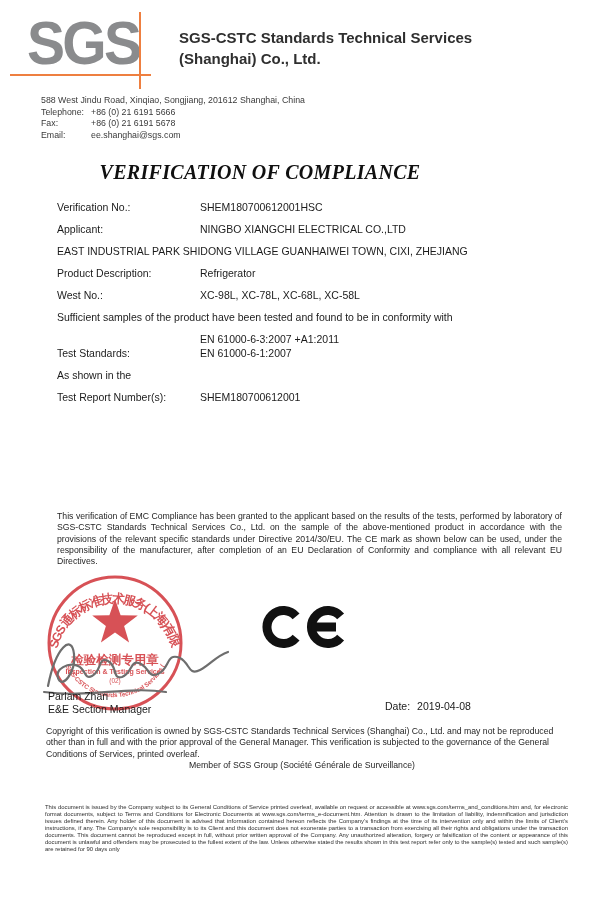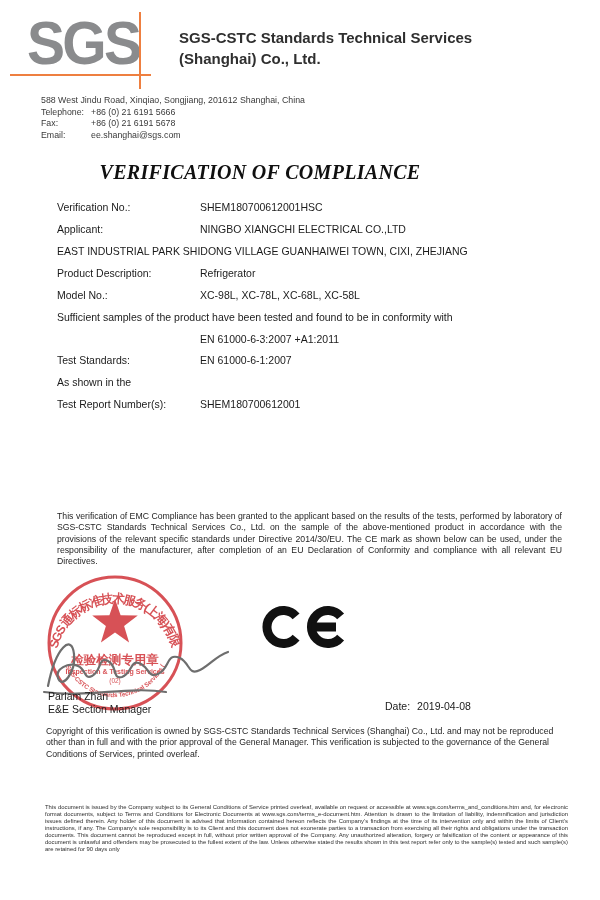--- a/index.html
+++ b/index.html
@@ -31,21 +31,21 @@
     left:0;top:161px;width:520px;text-align:center;
     font-family:"Liberation Serif",serif;font-style:italic;font-weight:bold;
     font-size:20px;color:#101010;letter-spacing:.3px;
   }
 
   
   .fields{left:57px;top:200px;width:505px;font-size:10.5px;color:#1b1b1b;}
   .frow{display:flex;margin-bottom:8px;line-height:14px;align-items:flex-end;}
   .flabel{width:143px;flex:none;}
   .fvalue{flex:1;}
-  .fvalue .second{margin-top:7px;}
+  .fvalue .second{}
   .plain-line{line-height:14px;margin-bottom:8px;}
 
   
   .statement{
     left:57px;top:511px;width:505px;font-size:8.7px;line-height:11.3px;
     text-align:justify;color:#1f1f1f;
   }
 
   
   .stamp-wrap{left:45px;top:573px;width:140px;height:140px;}
@@ -108,21 +108,21 @@
     <div class="fvalue">NINGBO XIANGCHI ELECTRICAL CO.,LTD</div>
   </div>
   <div class="frow">
     <div class="fvalue">EAST INDUSTRIAL PARK SHIDONG VILLAGE GUANHAIWEI TOWN, CIXI, ZHEJIANG</div>
   </div>
   <div class="frow">
     <div class="flabel">Product Description:</div>
     <div class="fvalue">Refrigerator</div>
   </div>
   <div class="frow">
-    <div class="flabel">Model No.:</div>
+    <div class="flabel">West No.:</div>
     <div class="fvalue">XC-98L, XC-78L, XC-68L, XC-58L</div>
   </div>
 
   <div class="plain-line">Sufficient samples of the product have been tested and found to be in conformity with</div>
 
   <div class="frow">
     <div class="flabel">Test Standards:</div>
     <div class="fvalue">
       <div>EN 61000-6-3:2007 +A1:2011</div>
       <div class="second">EN 61000-6-1:2007</div>
@@ -184,15 +184,16 @@
     </g>
   </svg>
 </div>
 
 <div class="abs date-line">
   <span>Date:</span><span>2019-04-08</span>
 </div>
 
 <div class="abs copyright">
   <div>Copyright of this verification is owned by SGS-CSTC Standards Technical Services (Shanghai) Co., Ltd. and may not be reproduced other than in full and with the prior approval of the General Manager. This verification is subjected to the governance of the General Conditions of Services, printed overleaf.</div>
+  <div class="member">Member of SGS Group (Société Générale de Surveillance)</div>
 </div>
 
 <div class="abs fineprint">This document is issued by the Company subject to its General Conditions of Service printed overleaf, available on request or accessible at www.sgs.com/terms_and_conditions.htm and, for electronic format documents, subject to Terms and Conditions for Electronic Documents at www.sgs.com/terms_e-document.htm. Attention is drawn to the limitation of liability, indemnification and jurisdiction issues defined therein. Any holder of this document is advised that information contained hereon reflects the Company's findings at the time of its intervention only and within the limits of Client's instructions, if any. The Company's sole responsibility is to its Client and this document does not exonerate parties to a transaction from exercising all their rights and obligations under the transaction documents. This document cannot be reproduced except in full, without prior written approval of the Company. Any unauthorized alteration, forgery or falsification of the content or appearance of this document is unlawful and offenders may be prosecuted to the fullest extent of the law. Unless otherwise stated the results shown in this test report refer only to the sample(s) tested and such sample(s) are retained for 90 days only</div>
 
 </body></html>

